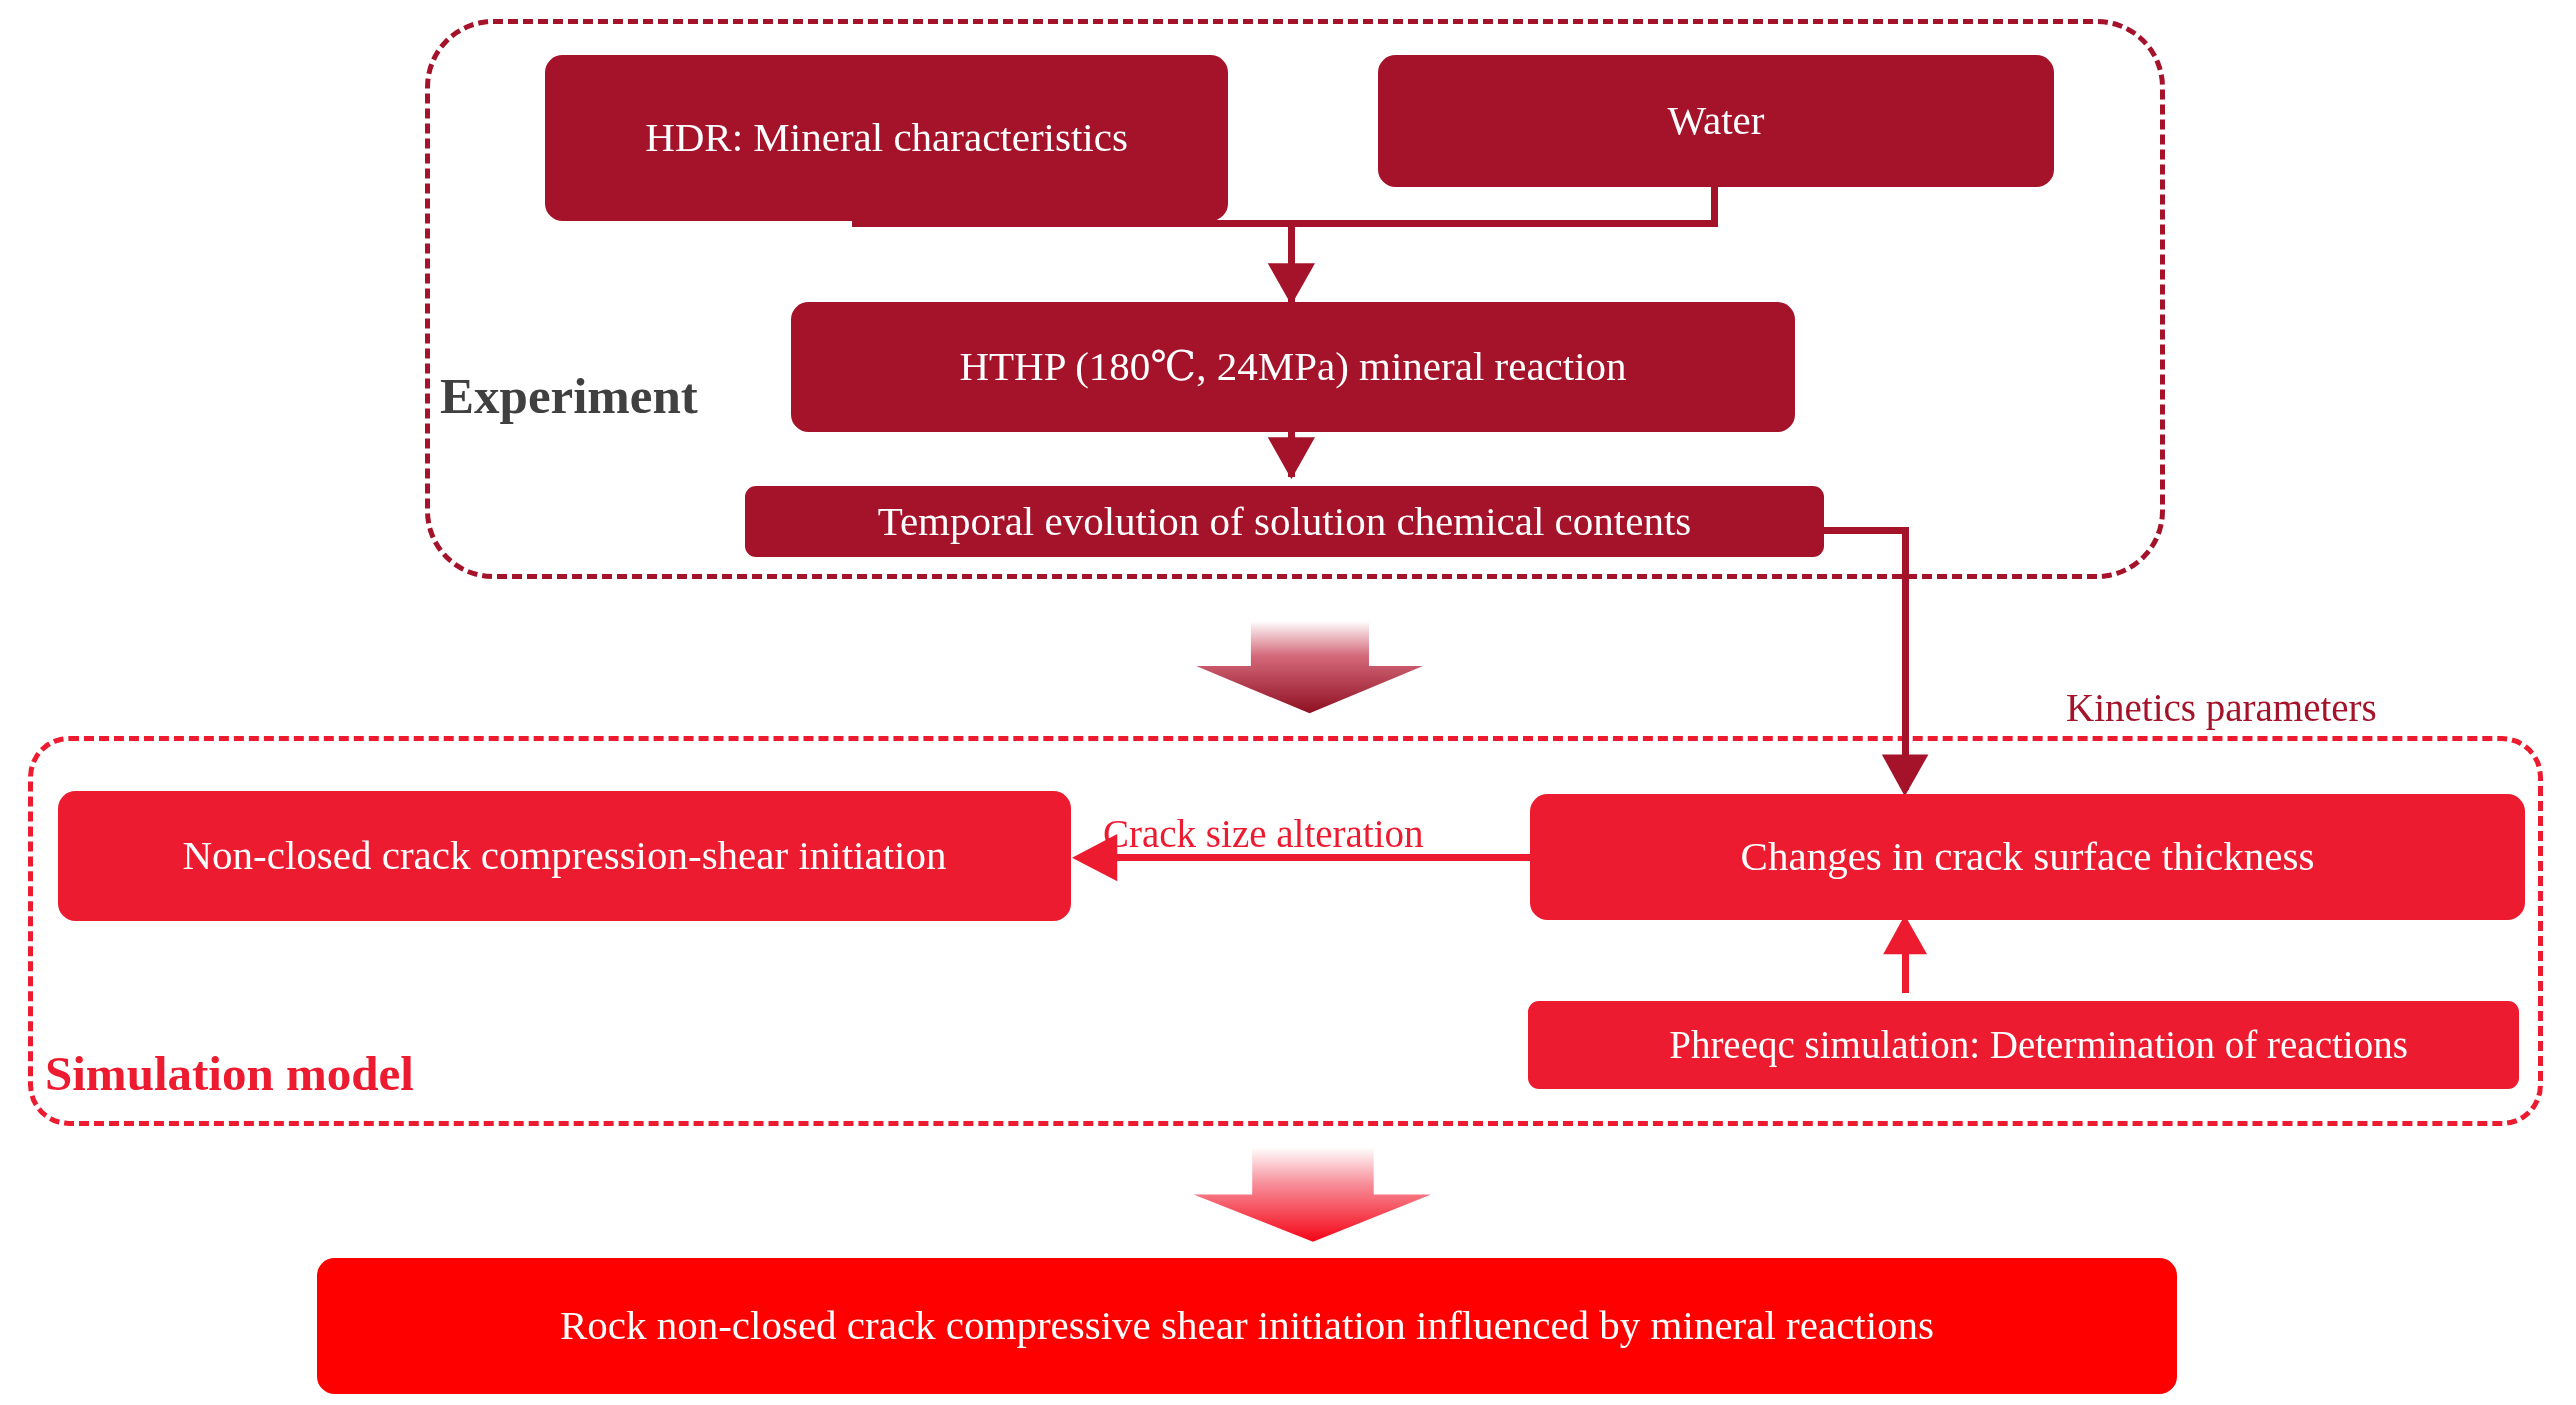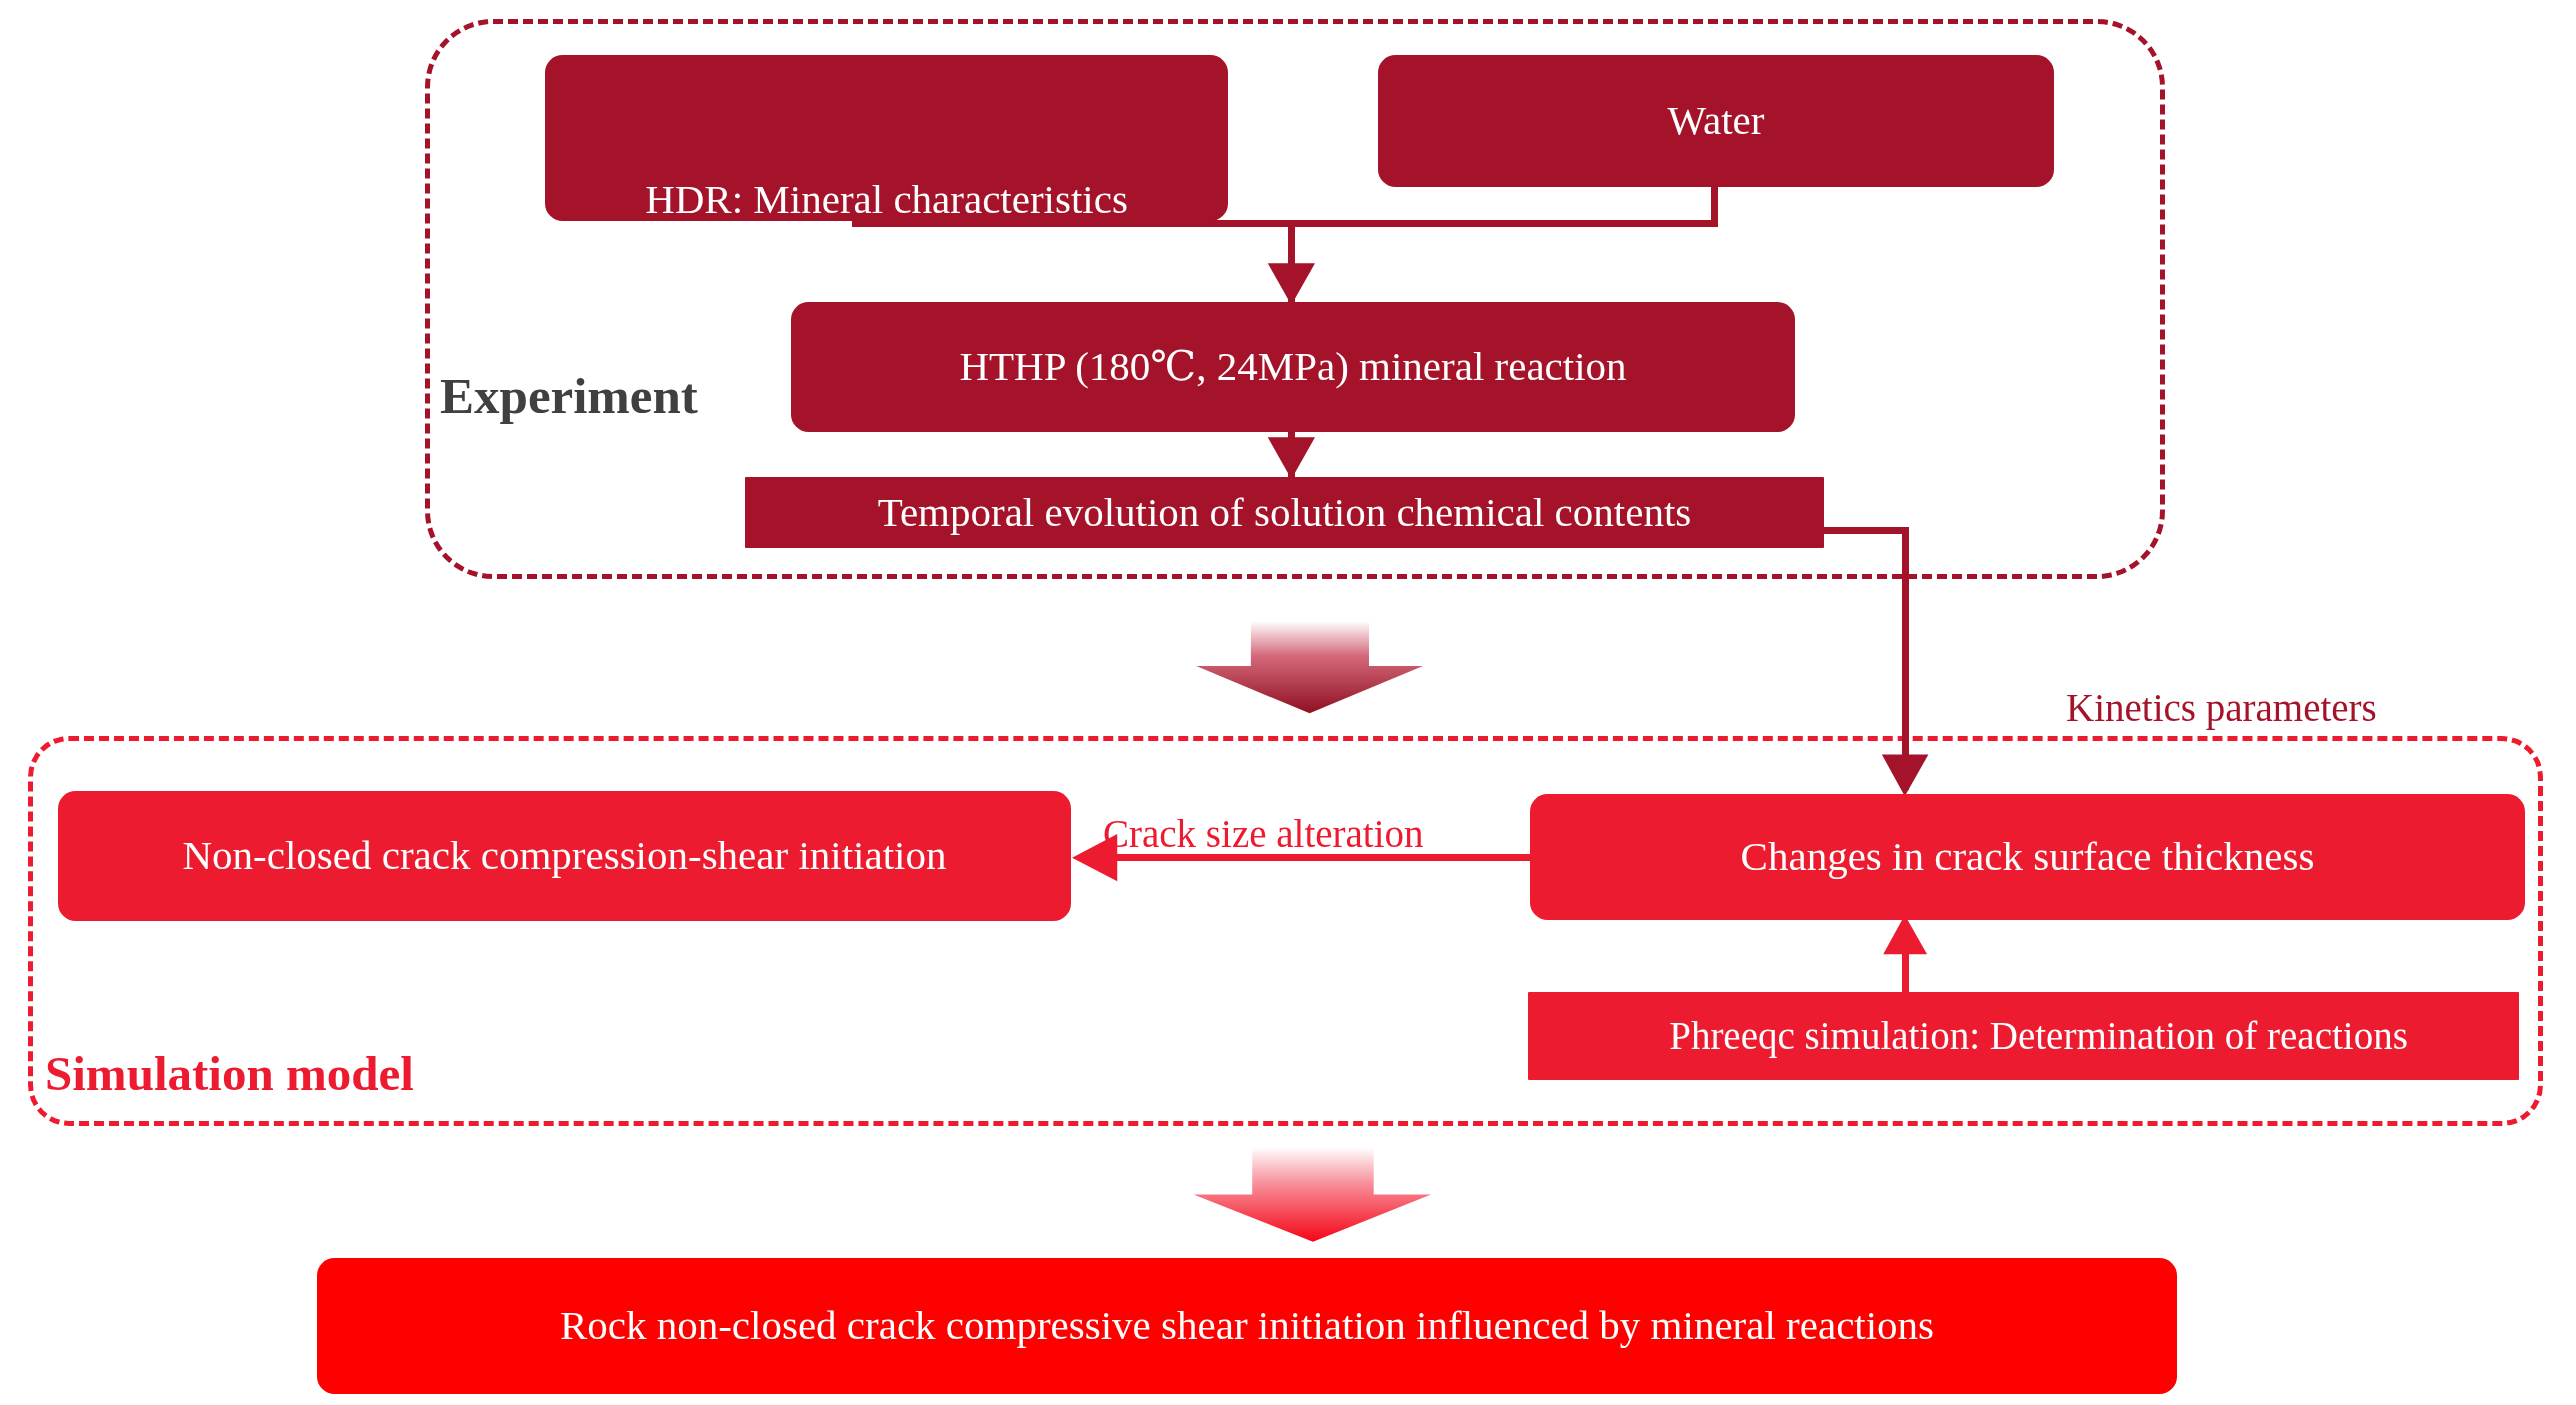--- a/index.html
+++ b/index.html
@@ -10,21 +10,21 @@
   .dash-box{position:absolute;box-sizing:border-box;}
 
   .node{position:absolute;box-sizing:border-box;display:flex;align-items:center;
         justify-content:center;text-align:center;color:#ffffff;line-height:1.05;}
 
   .dark{background:#A4132A;}
   .bright{background:#ED1B2F;}
   .pure{background:#FE0000;}
 
   .rounded{border-radius:17.6px;}
-  .sharp{border-radius:1px;}
+  .sharp{border-radius:11px;margin-top:9px;}
 
   .sec-label{position:absolute;font-weight:bold;white-space:nowrap;}
 
   .edge-label{position:absolute;white-space:nowrap;margin-top:36px;}
 
   .ln{position:absolute;background:#A4132A;}
   .ln-b{position:absolute;background:#ED1B2F;}
 
   svg.ov{position:absolute;left:0;top:0;width:2576px;height:1405px;
          pointer-events:none;overflow:visible;}
@@ -81,21 +81,21 @@
 
     <polygon points="1588,1271 1655,1236 1655,1306" fill="#ED1B2F"></polygon>
 
     <polygon points="2822,1356 2790,1414 2855,1414" fill="#ED1B2F"></polygon>
 
     <polygon points="1853,920 2028,920 2028,987 2108,987 1940,1057 1772,987 1853,987" fill="url(#gradDark)"></polygon>
 
     <polygon points="1855,1700 2035,1700 2035,1770 2120,1770 1945,1840 1768,1770 1855,1770" fill="url(#gradBright)"></polygon>
   </svg>
 
-  <div class="node dark rounded" style="left:545px;top:55px;width:683px;height:166px;font-size:41px;align-items:flex-end;">
+  <div class="node dark rounded" style="left:545px;top:55px;width:683px;height:166px;font-size:41px;">
     <span>HDR: Mineral characteristics</span>
   </div>
 
   <div class="node dark rounded" style="left:1378px;top:55px;width:676px;height:132px;font-size:41px;">
     <span>Water</span>
   </div>
 
   <div class="node dark rounded" style="left:791px;top:302px;width:1004px;height:130px;font-size:41px;">
     <span>HTHP (180℃, 24MPa) mineral reaction</span>
   </div>

